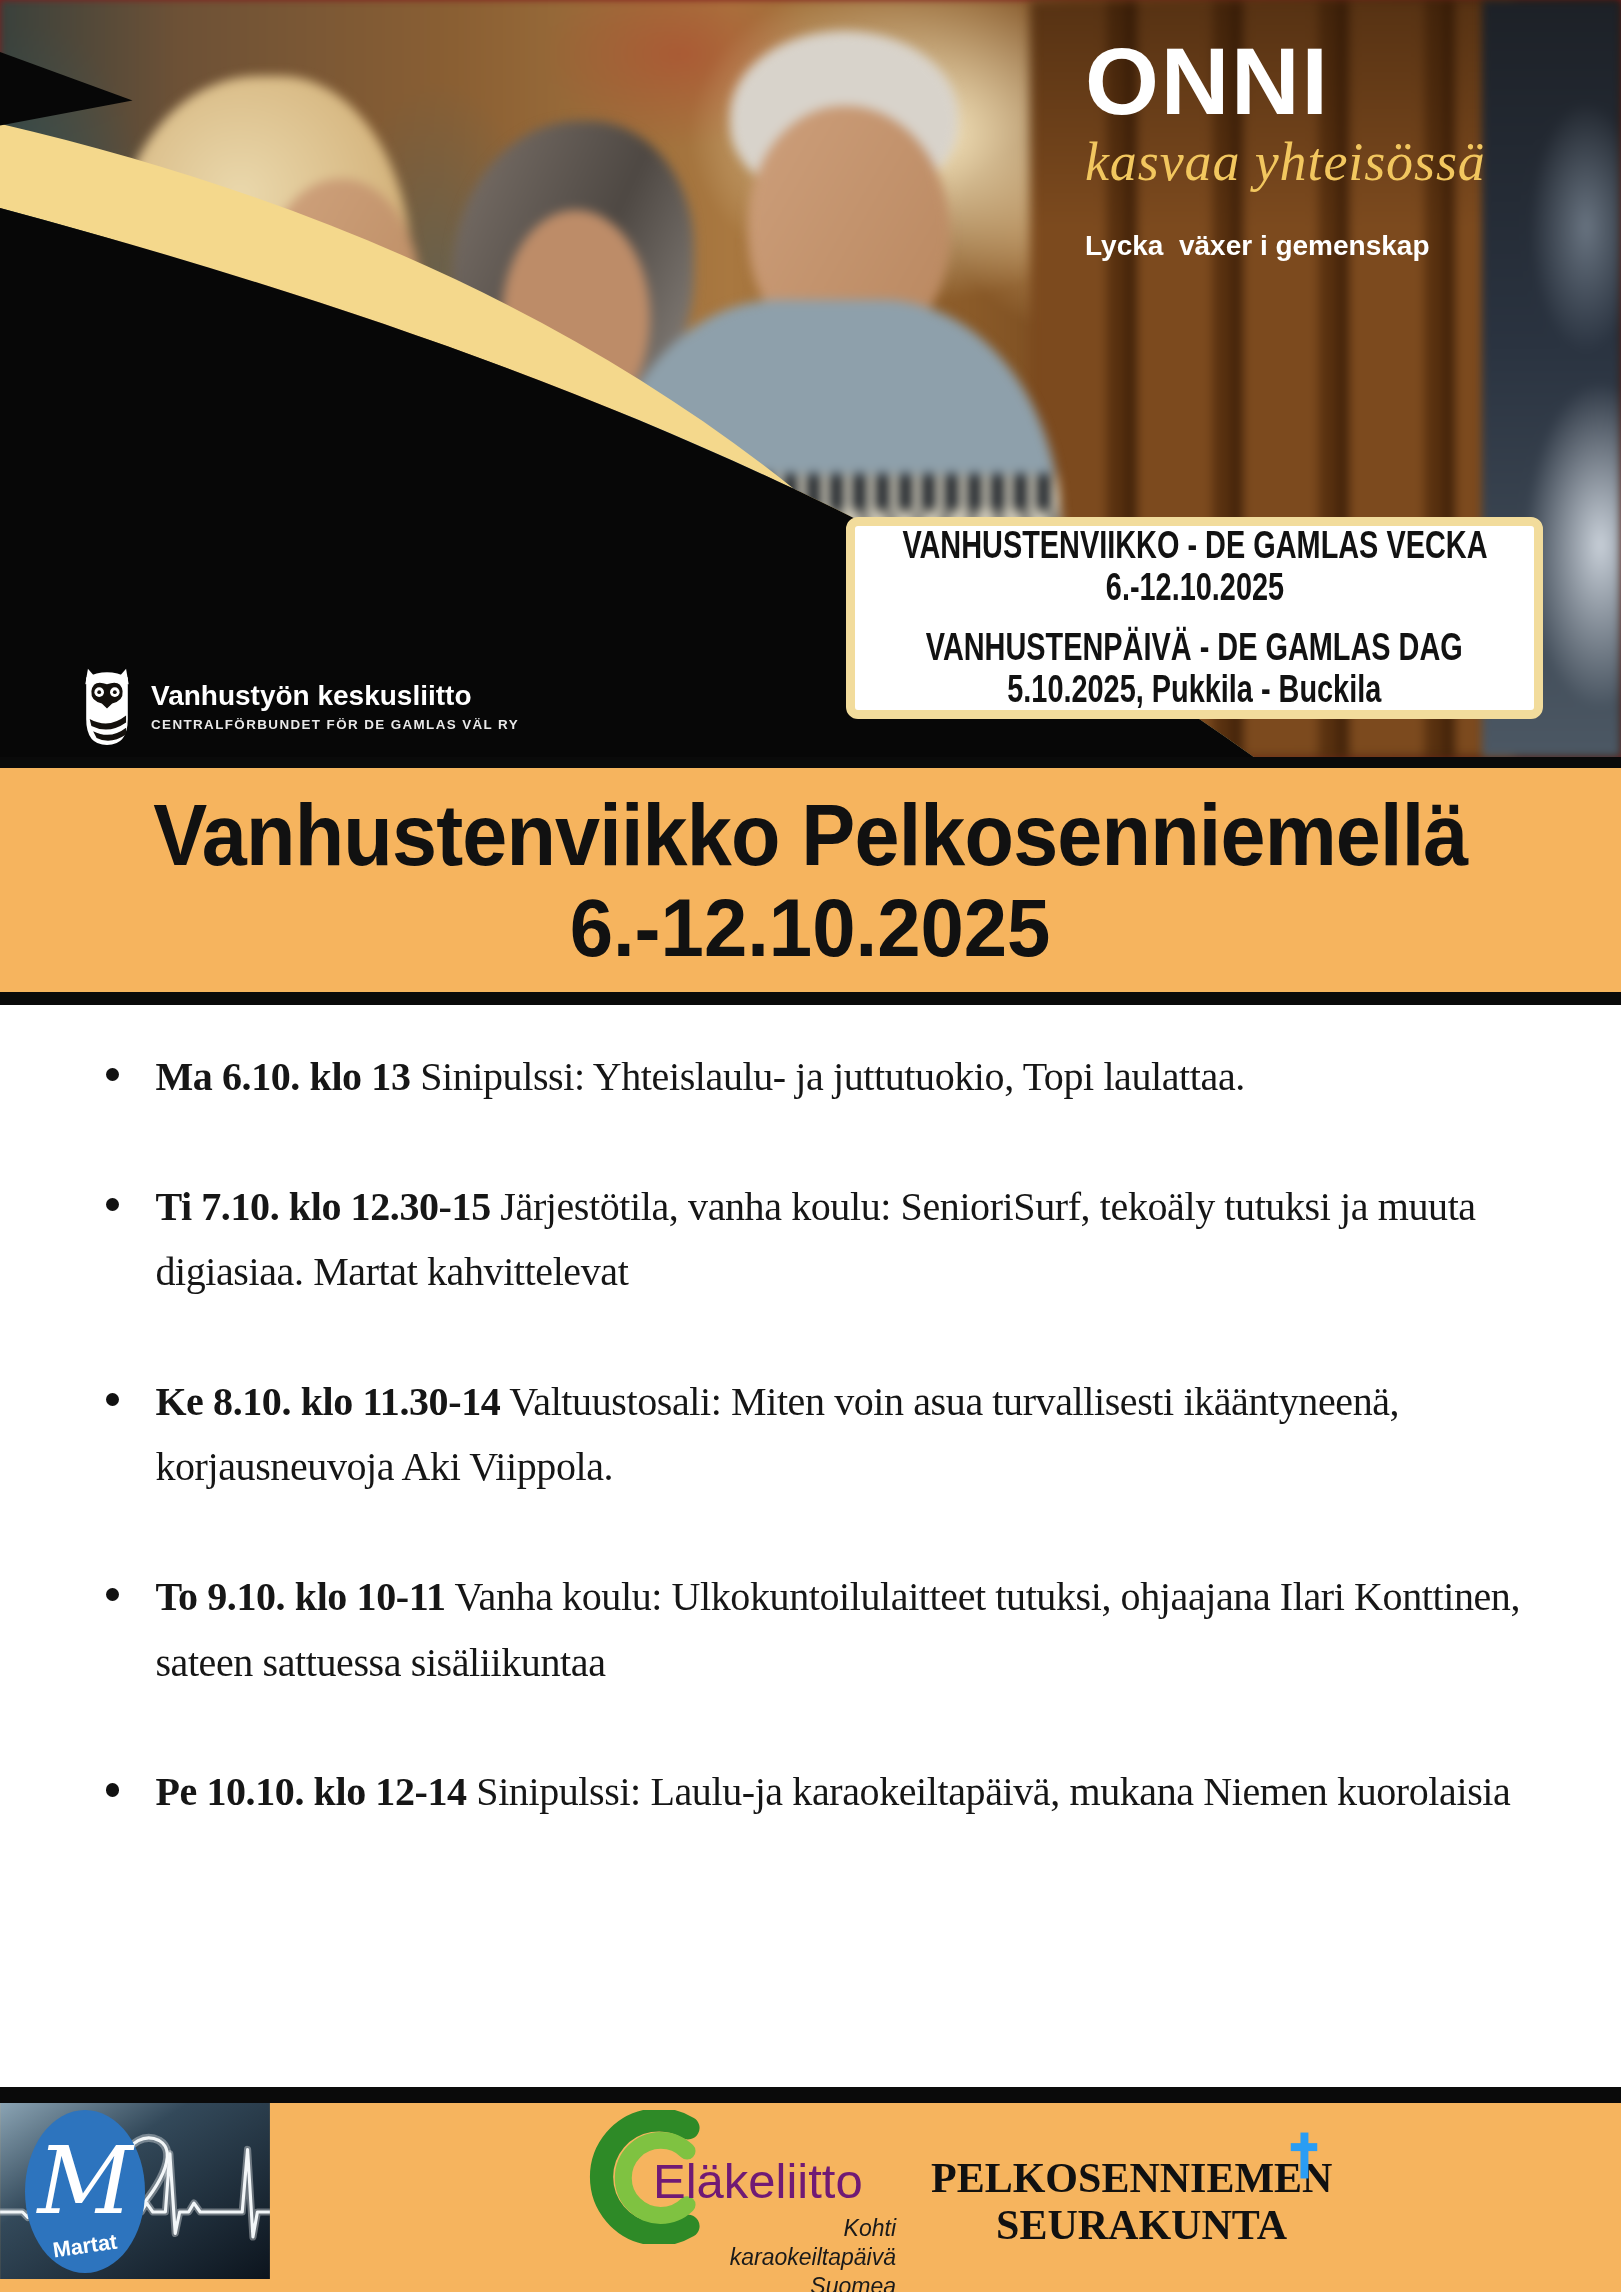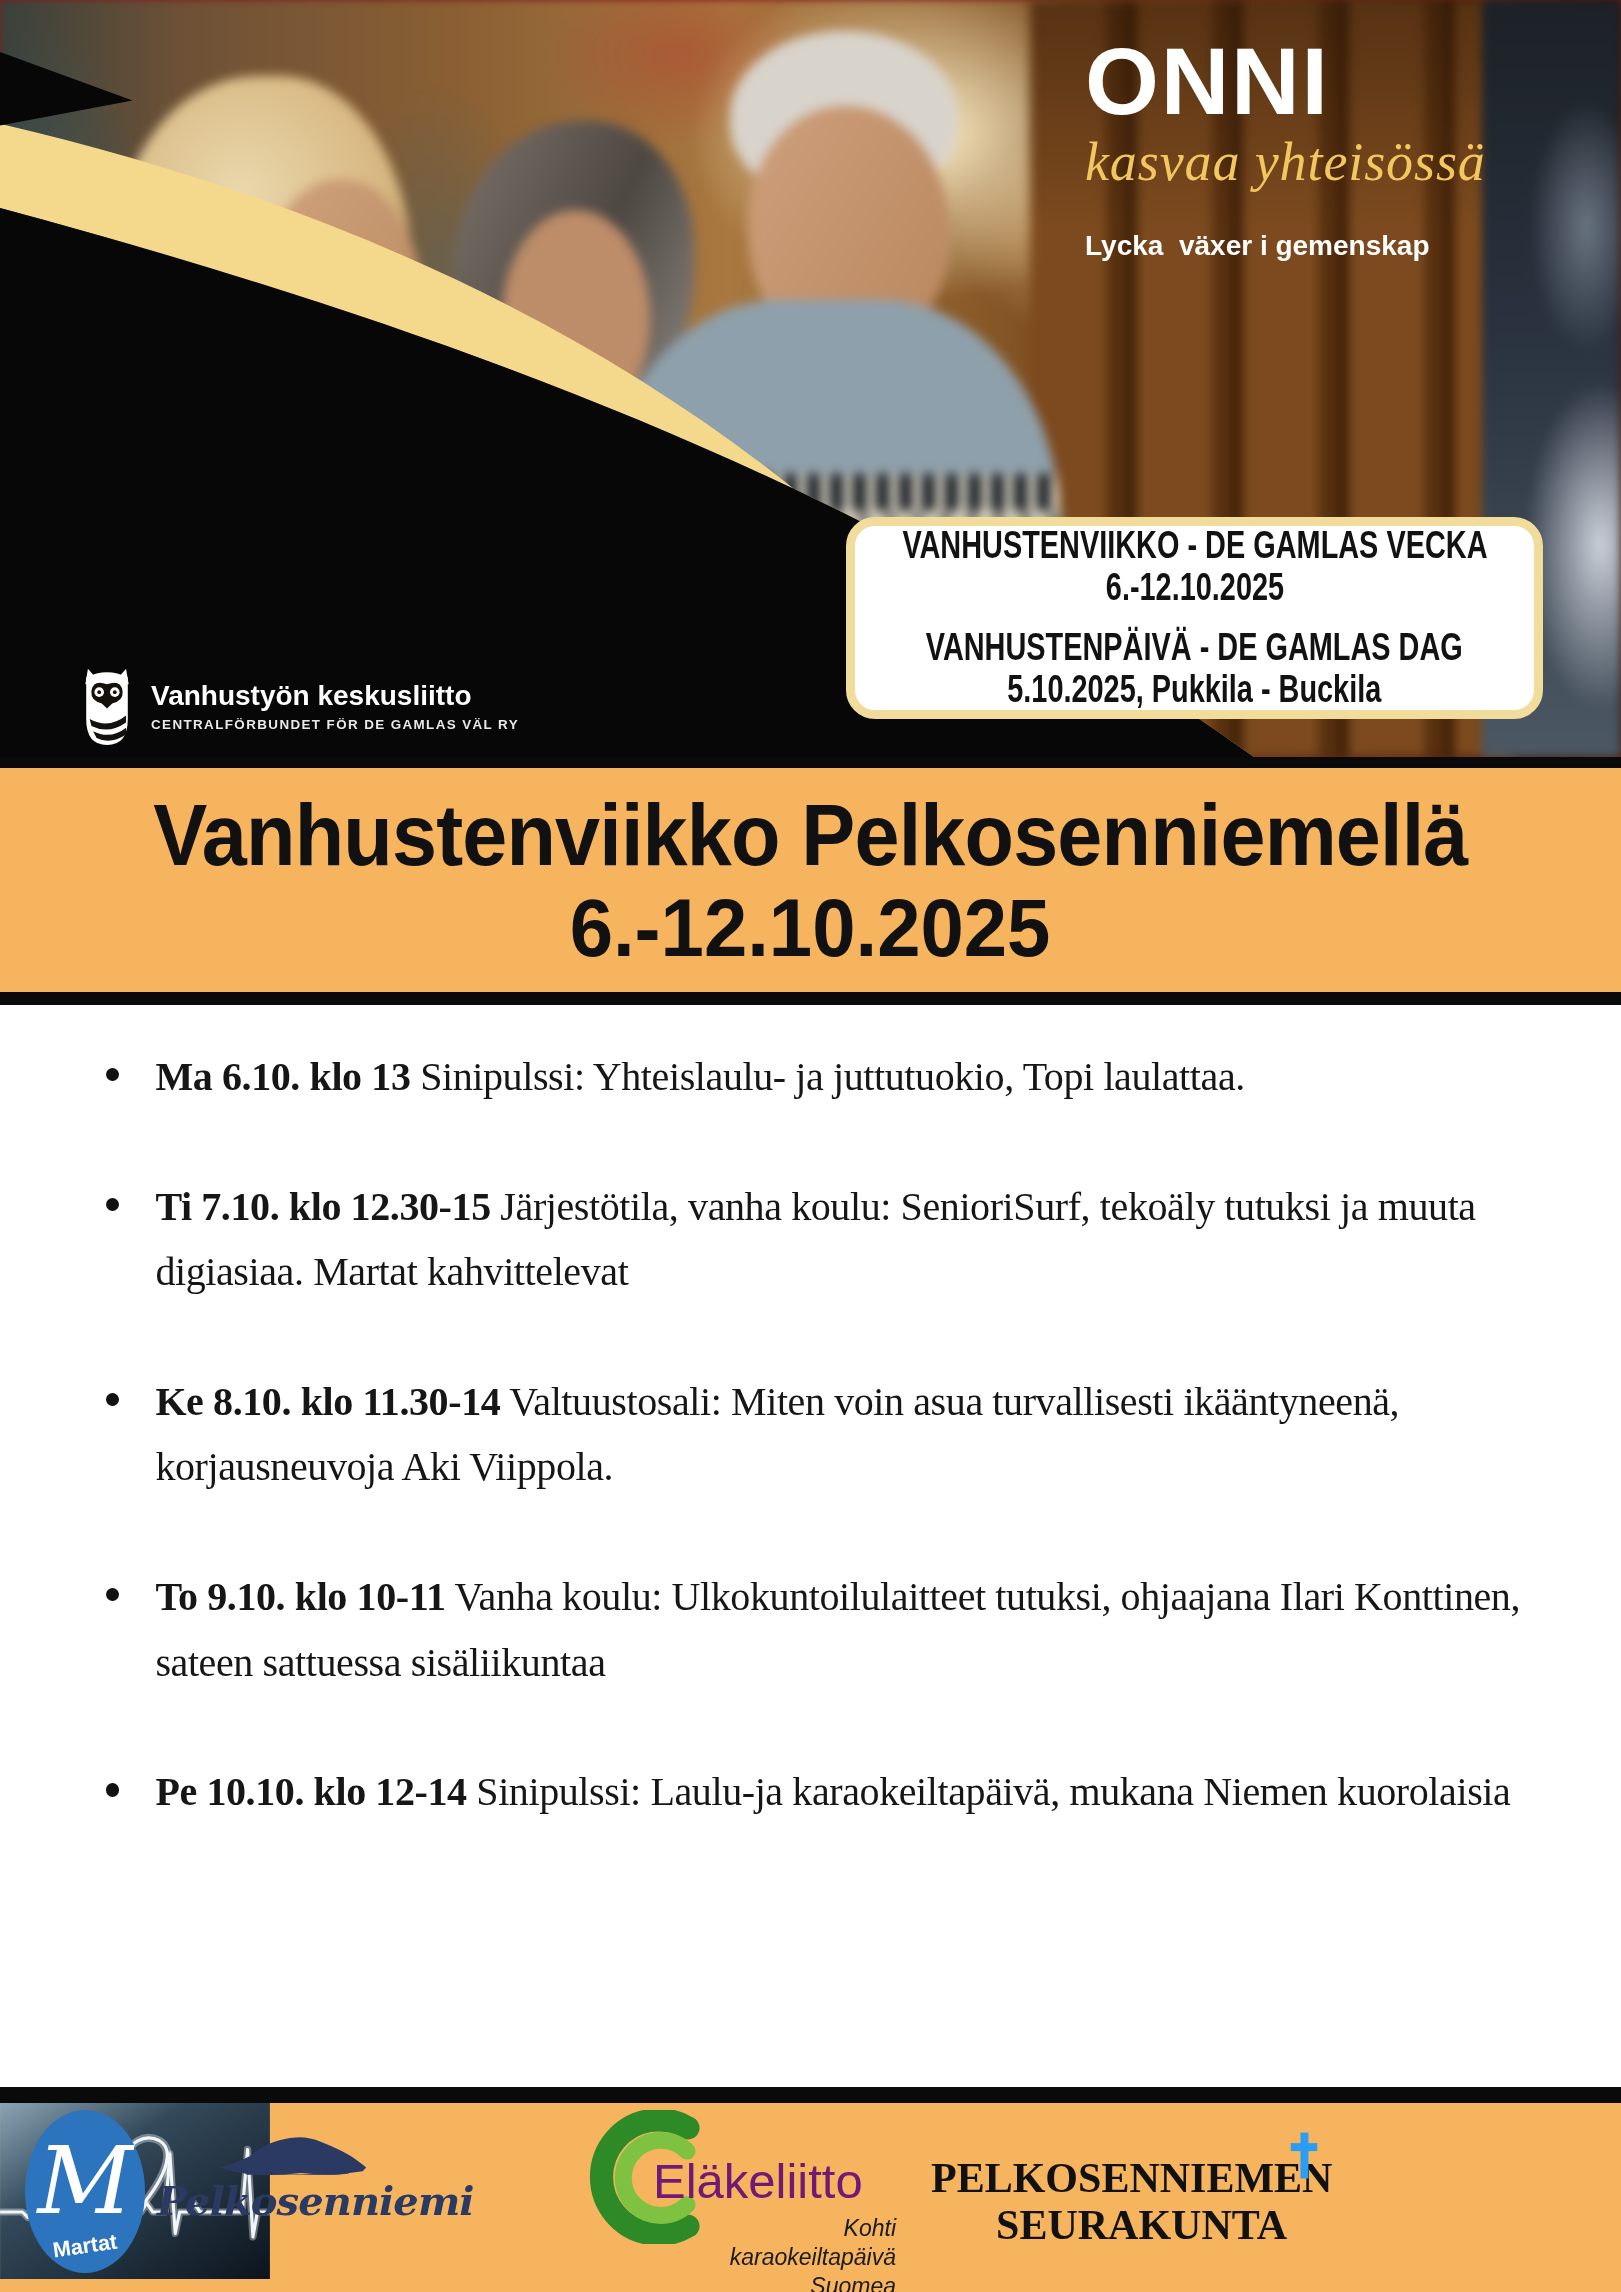--- a/index.html
+++ b/index.html
@@ -67,21 +67,21 @@
 
   
   .onni{position:absolute;left:1085px;top:34px;width:430px;z-index:5;}
   .onni-title{font-size:95px;font-weight:700;color:#fff;letter-spacing:1.8px;line-height:1;}
   .onni-script{font-family:Liberation Serif, serif;font-style:italic;font-size:54px;color:#f2c75f;
     margin-top:1.8px;letter-spacing:0.9px;}
   .onni-tagline{font-size:28px;font-weight:700;color:#fff;margin-top:37px;white-space:pre;}
 
   
   .infobox{position:absolute;left:846px;top:517px;width:697px;height:202px;box-sizing:border-box;
-    background:#fff;border:9px solid #f2dc9c;border-radius:29px;z-index:6;
+    background:#fff;border:9px solid #f2dc9c;border-radius:12px;z-index:6;
     display:flex;flex-direction:column;justify-content:center;align-items:center;gap:18px;}
   .ib-group{text-align:center;}
   .ib-line{font-weight:700;color:#121212;font-size:38px;line-height:1.1;transform:scaleX(.76);
     transform-origin:center;white-space:nowrap;}
 
   
   .org{position:absolute;left:81px;top:665px;z-index:5;display:flex;align-items:center;gap:18px;justify-content:space-between;}
   .org-name{font-size:28px;font-weight:700;color:#fff;}
   .org-sub{font-size:13.4px;font-weight:700;color:#e9e9e9;letter-spacing:1.4px;margin-top:4.5px;}
 
@@ -233,27 +233,20 @@
 
   <div class="bar bar3"></div>
   <div class="footer">
 
     <div class="martat">
       <div class="martat-ellipse"></div>
       <div class="martat-m">M</div>
       <div class="martat-label">Martat</div>
     </div>
 
-    <div class="pelko">
-      <svg class="pelko-mountain" width="152" height="47" viewBox="0 0 170 52">
-        <path d="M4,44 Q25,38 38,31 Q52,18 72,13 Q97,6 117,15 Q140,24 152,32 Q162,39 168,44 L164,48 Q130,54 95,50 Q55,55 22,49 Z" fill="#2a3a63"></path>
-        <path d="M30,48 Q85,56 150,47 L148,51 Q85,58 34,52 Z" fill="#2a3a63" opacity=".8"></path>
-      </svg>
-      <div class="pelko-name">Pelkosenniemi</div>
-    </div>
 
     <div class="elake">
       <svg class="elake-crescents" width="134" height="134" viewBox="0 0 150 150">
         <path d="M113,20 A64,64 0 1 0 113,130" stroke="#2e8a27" stroke-width="26" fill="none" stroke-linecap="round"></path>
         <path d="M112,46 A42,42 0 1 0 112,106" stroke="#7fc241" stroke-width="19" fill="none" stroke-linecap="round"></path>
       </svg>
       <div class="elake-name">Eläkeliitto</div>
       <div class="elake-tag">
         <div>Kohti karaokeiltapäivä</div>
         <div>Suomea</div>

